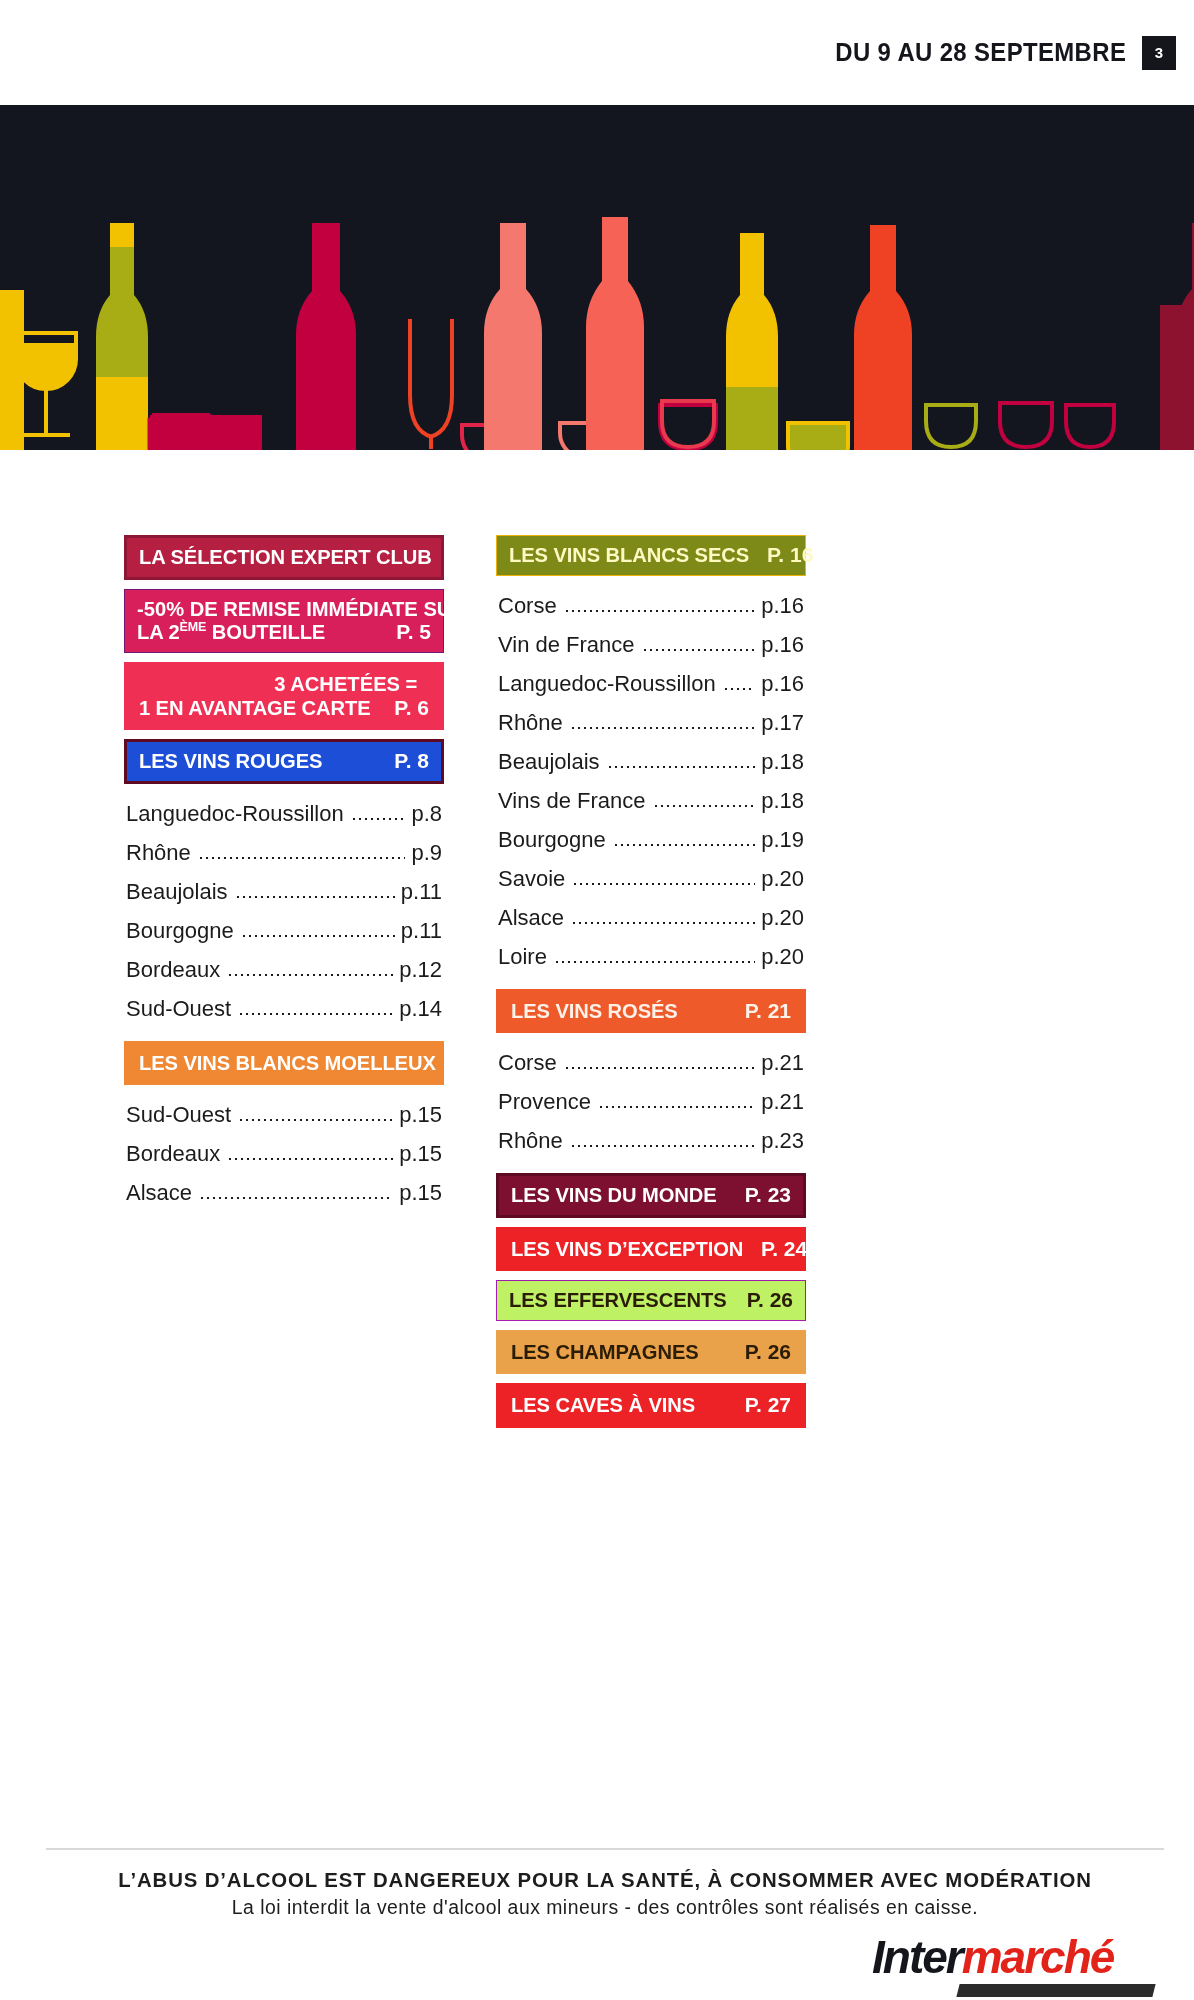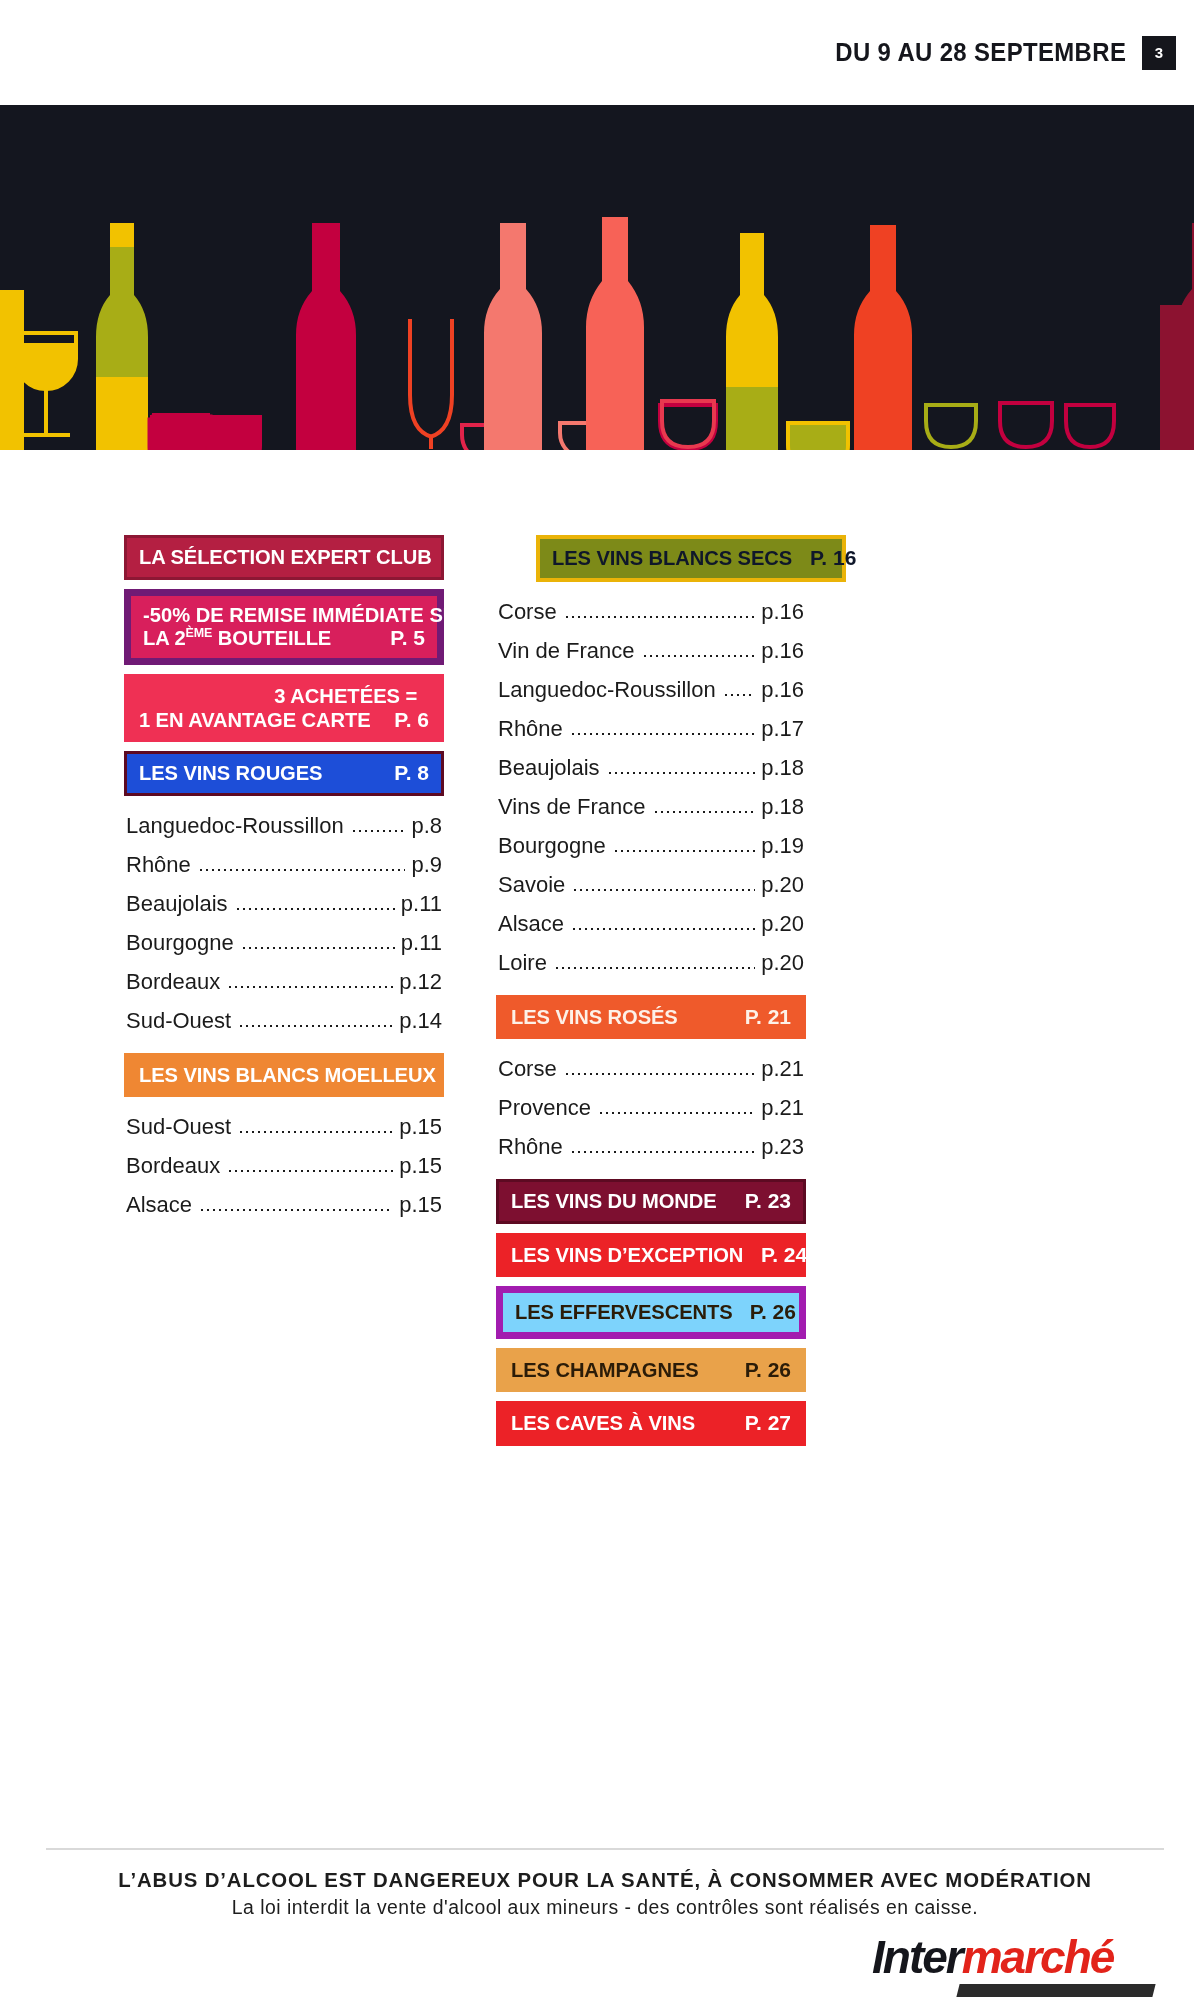--- a/index.html
+++ b/index.html
@@ -290,21 +290,21 @@
 
     <div class="col col-left">
 
       <div class="band" style="background:#b41f42;border:3px solid #8d1734;">
         <div class="rowline">
           <span class="btitle">LA SÉLECTION EXPERT CLUB</span>
           <span class="bpage">P.4</span>
         </div>
       </div>
 
-      <div class="band two-line" style="background:#d81f5c;border:7px solid #701a75;">
+      <div class="band two-line" style="background:#d81f5c;border:1px solid #701a75;">
         <span class="line1">-50% DE REMISE IMMÉDIATE SUR</span>
         <div class="rowline">
           <span class="btitle"><span>LA 2</span><sup>ÈME</sup><span> BOUTEILLE</span></span>
           <span class="bpage">P. 5</span>
         </div>
       </div>
 
       <div class="band two-line" style="background:#ef3054;border:3px solid #ef3054;">
         <span class="line1">3 ACHETÉES =</span>
         <div class="rowline">
@@ -375,21 +375,21 @@
           <span class="name">Alsace</span>
           <span class="dots"></span>
           <span class="pg">p.15</span>
         </div>
       </div>
 
     </div>
 
     <div class="col col-right">
 
-      <div class="band" style="background:#7d8a18;border:4px solid #eab308;color:#0f172a;margin-left:40px;">
+      <div class="band" style="background:#7d8a18;border:1px solid #eab308;color:#fef9c3;">
         <div class="rowline">
           <span class="btitle">LES VINS BLANCS SECS</span>
           <span class="bpage">P. 16</span>
         </div>
       </div>
 
       <div class="entries">
         <div class="entry">
           <span class="name">Corse</span>
           <span class="dots"></span>
@@ -474,21 +474,21 @@
         </div>
       </div>
 
       <div class="band" style="background:#ec2227;border:3px solid #ec2227;">
         <div class="rowline">
           <span class="btitle">LES VINS D’EXCEPTION</span>
           <span class="bpage">P. 24</span>
         </div>
       </div>
 
-      <div class="band dark-text" style="background:#7dd3fc;border:7px solid #a21caf;">
+      <div class="band dark-text" style="background:#bef264;border:1px solid #a21caf;">
         <div class="rowline">
           <span class="btitle">LES EFFERVESCENTS</span>
           <span class="bpage">P. 26</span>
         </div>
       </div>
 
       <div class="band dark-text" style="background:#e9a24a;border:3px solid #e9a24a;">
         <div class="rowline">
           <span class="btitle">LES CHAMPAGNES</span>
           <span class="bpage">P. 26</span>

